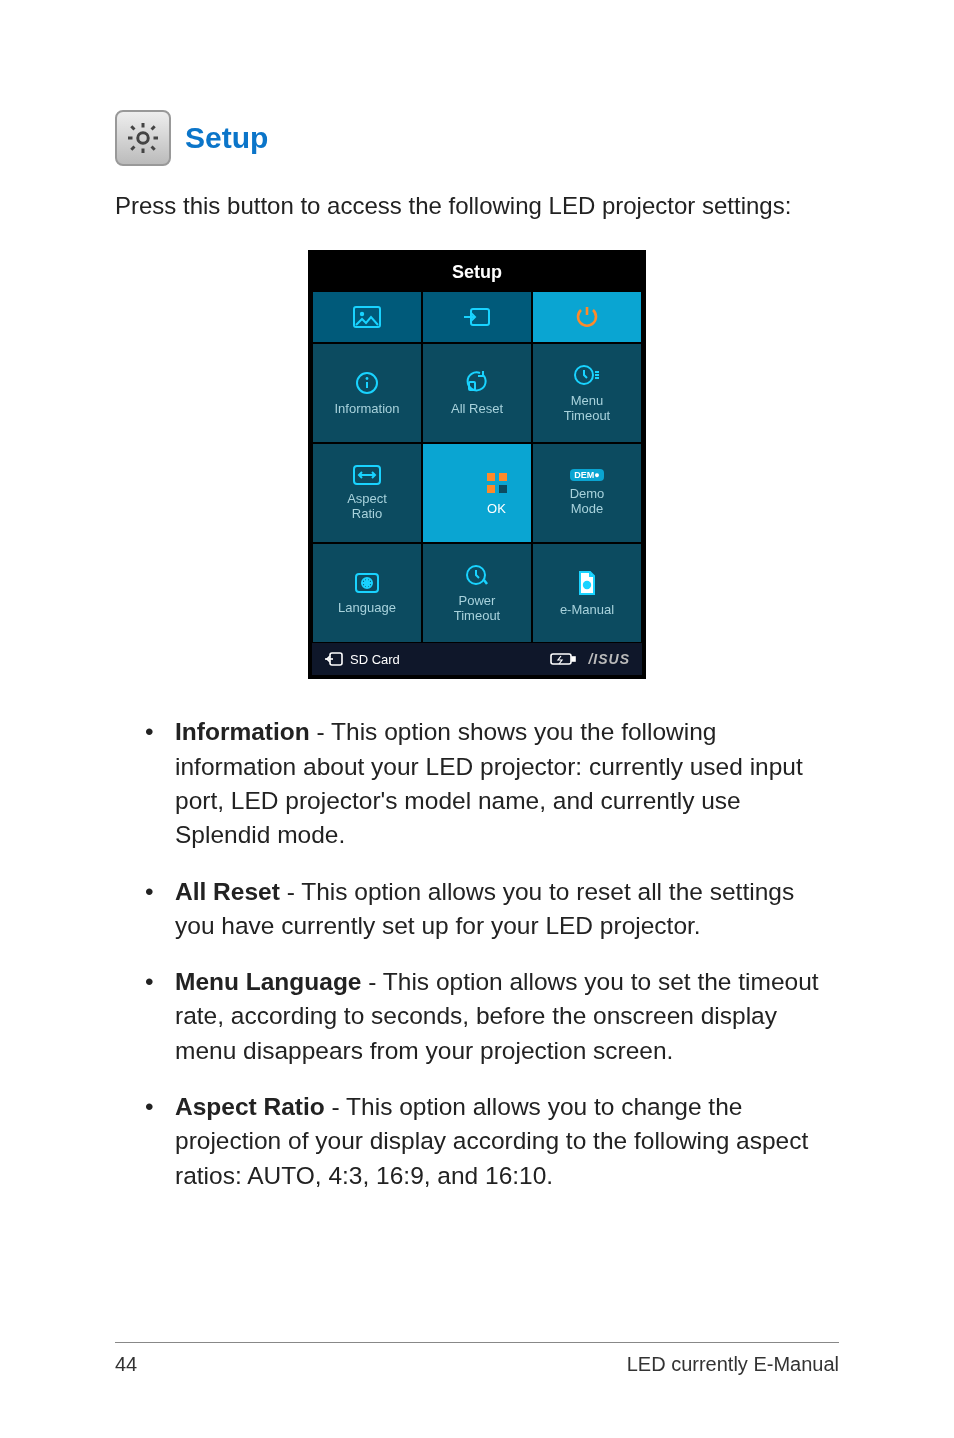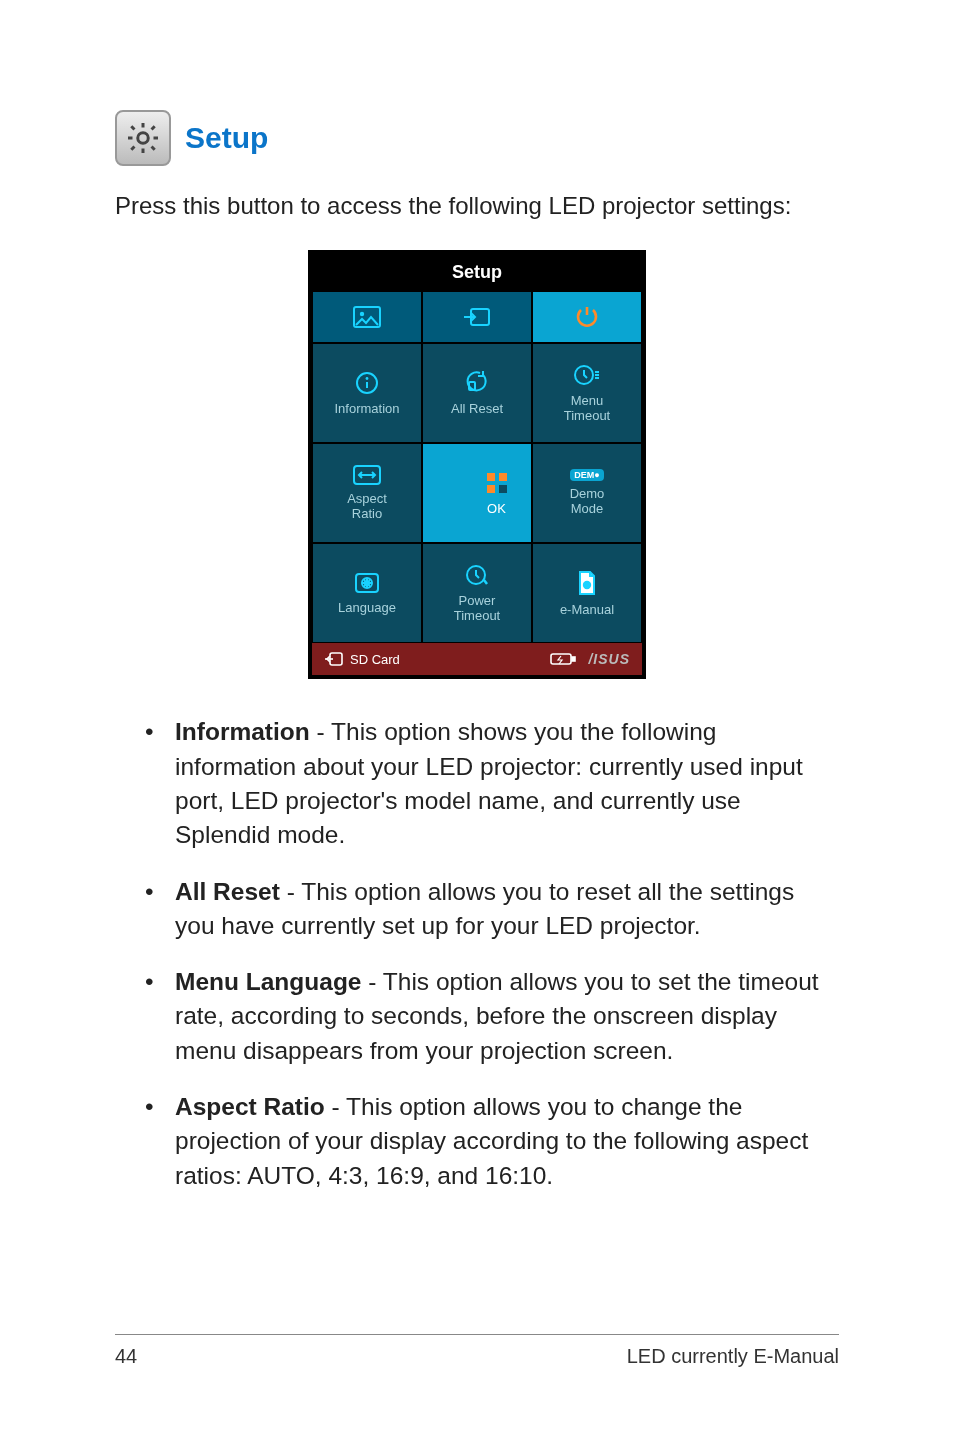--- a/index.html
+++ b/index.html
@@ -14,33 +14,33 @@
   .screenshot-wrap { display: flex; justify-content: center; margin-bottom: 36px; }
   .screenshot { width: 338px; border: 4px solid #000; background: #000; }
   .ss-title { color: #fff; text-align: center; font-size: 18px; font-weight: 600; padding: 8px 0; background: #000; }
   .nav-row { display: flex; background: #000; }
   .nav-cell { flex: 1; height: 52px; display: flex; align-items: center; justify-content: center; border: 1px solid #000; background: #005a7a; }
   .nav-cell.hl { background: #0aa5d2; }
   .grid { display: grid; grid-template-columns: repeat(3, 1fr); background: #000; }
   .tile { border: 1px solid #000; background: #0c4b60; padding: 10px 4px; height: 100px; display: flex; flex-direction: column; align-items: center; justify-content: center; color: #a8d2dc; font-size: 13px; text-align: center; gap: 6px; }
   .tile.hl { background: #0aa5d2; color: #fff; padding-left: 43px; }
   .tile .lbl { line-height: 1.15; }
-  .status-bar { display: flex; align-items: center; justify-content: space-between; padding: 8px 12px; background: #7f1d1d; color: #fff; font-size: 13px; }
+  .status-bar { display: flex; align-items: center; justify-content: space-between; padding: 8px 12px; background: #0f172a; color: #fff; font-size: 13px; }
   .status-left { display: flex; align-items: center; gap: 6px; }
   .status-right { display: flex; align-items: center; gap: 12px; }
   .asus { font-family: Arial, sans-serif; font-weight: 700; font-style: italic; letter-spacing: 1px; color: #bbb; font-size: 14px; }
   .demo-badge { background: #0aa5d2; color: #fff; font-size: 9px; font-weight: 700; padding: 1px 4px; border-radius: 4px; }
 
   ul.bullets { list-style: none; padding: 0 20px 0 30px; }
   ul.bullets > li { display: flex; font-size: 24.5px; line-height: 1.4; margin-bottom: 22px; }
   ul.bullets .dot { width: 30px; flex-shrink: 0; }
   ul.bullets .txt { flex: 1; }
   ul.bullets strong { font-weight: 700; }
 
-  .footer { position: absolute; bottom: 70px; left: 115px; right: 115px; border-top: 1px solid #888; padding-top: 10px; display: flex; justify-content: space-between; font-size: 20px; color: #333; }
+  .footer { position: absolute; bottom: 62px; left: 115px; right: 115px; border-top: 1px solid #888; padding-top: 10px; display: flex; justify-content: space-between; font-size: 20px; color: #333; }
 
   
   .icon { display: block; }
 </style>
 </head>
 <body>
 
 <div class="page">
 
   <div class="title-row">

